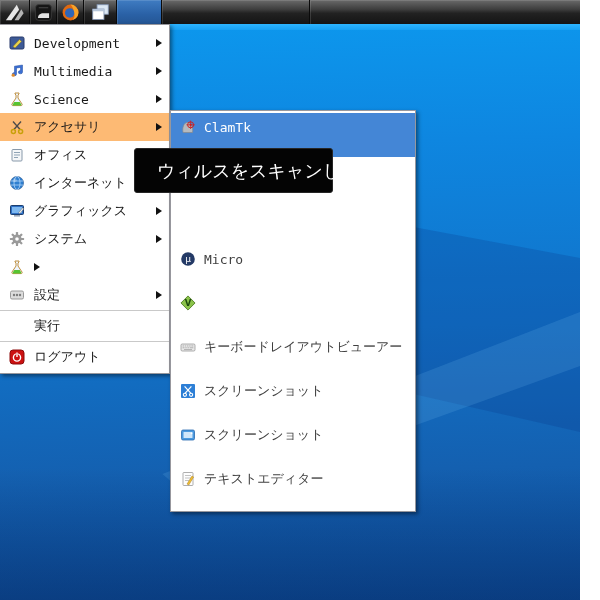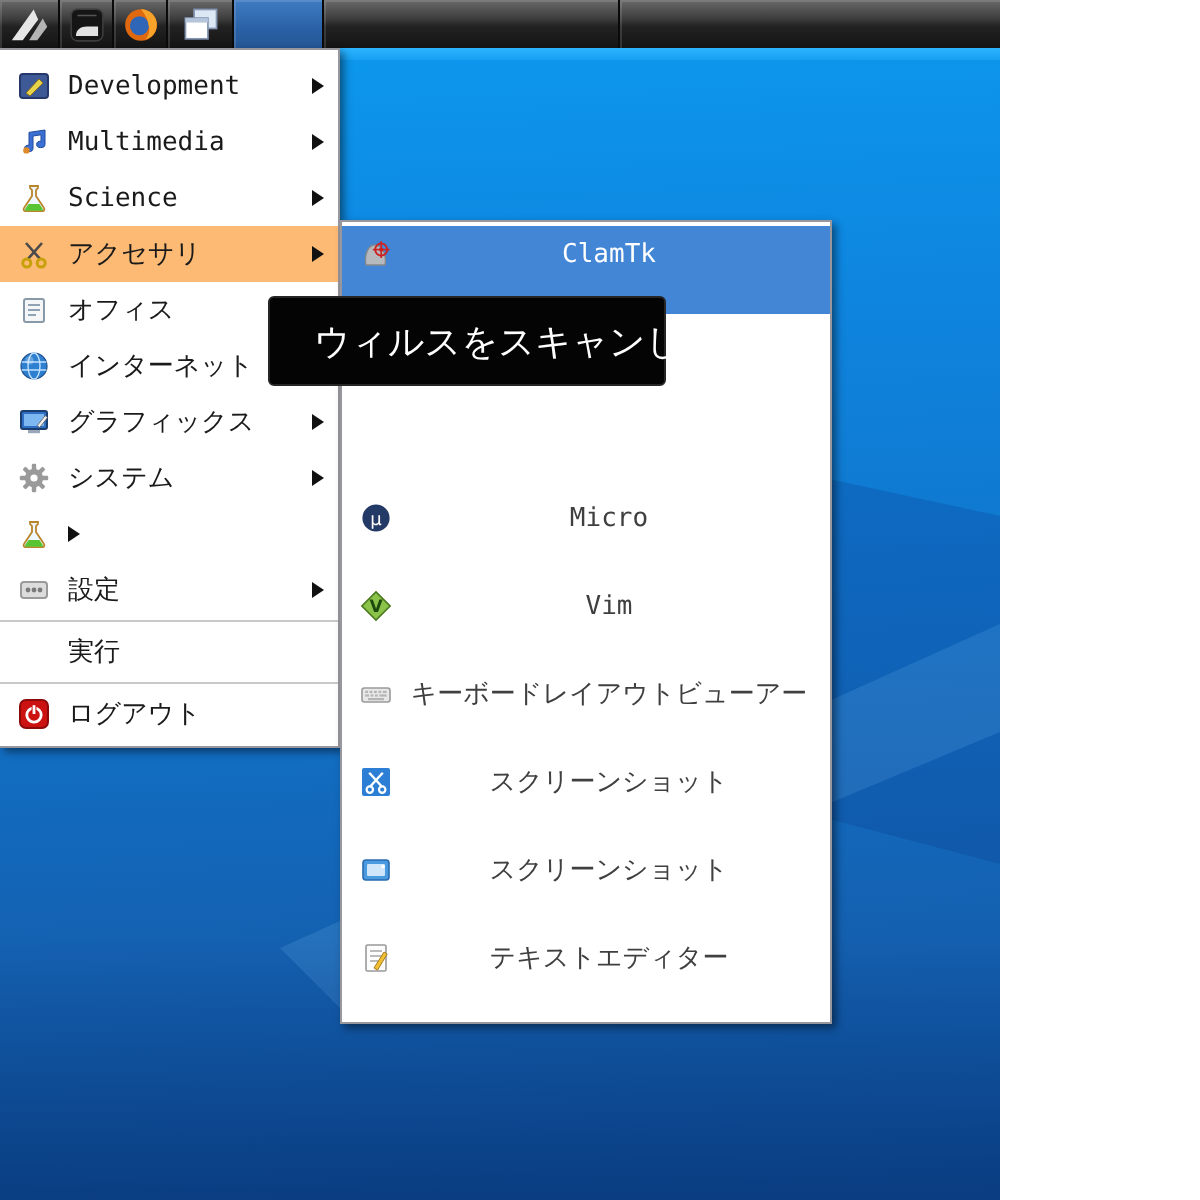--- a/index.html
+++ b/index.html
@@ -1,17 +1,17 @@
 <!DOCTYPE html>
 <html><head>
 <meta charset="utf-8">
 <style>
   html,body{margin:0;padding:0;}
   body{width:600px;height:600px;position:relative;font-family:"DejaVu Sans Mono","DejaVu Sans",sans-serif;}
-  .desktop{position:absolute;inset:0;width:500px;height:600px;overflow:hidden;
+  .desktop{position:absolute;inset:0;width:580px;height:600px;overflow:hidden;
     background:linear-gradient(178deg,#0c9bf0 0%,#0e86e0 25%,#1172c8 55%,#1460b0 78%,#0d4f9e 100%);}
   .wp{position:absolute;inset:0;pointer-events:none;}
   .wp-top{position:absolute;left:0;top:24px;width:600px;height:6px;
     background:linear-gradient(180deg,#2cb4ff,#17a0f2);}
   .wp-band{clip-path:polygon(0 25%,100% 43%,100% 72%,0 50%);background:rgba(10,50,130,.22);}
   .wp-wedge{clip-path:polygon(28% 79%,100% 52%,100% 61%,34% 84%);background:rgba(140,210,255,.14);}
   .wp-bottom{background:linear-gradient(180deg,rgba(0,0,0,0) 78%,rgba(4,30,80,.38) 100%);}
 
   
   .taskbar{position:absolute;top:0;left:0;width:600px;height:24px;display:flex;z-index:5;
@@ -30,21 +30,21 @@
   .mrow{height:28px;display:flex;align-items:center;padding:0 7px 0 8px;font-size:13px;color:#1a1a1a;cursor:default;}
   .mrow.hl{background:#fdba74;}
   .micon{width:17px;height:17px;margin-right:9px;flex:none;display:flex;align-items:center;justify-content:center;}
   .micon svg{display:block;}
   .mlabel{flex:1;white-space:nowrap;overflow:hidden;}
   .marrow{width:0;height:0;border-left:6px solid #111;border-top:4.5px solid transparent;border-bottom:4.5px solid transparent;flex:none;}
   .msep{height:1px;background:#c9c9c9;margin:1px 0;}
 
   .submenu{position:absolute;left:170px;top:110px;width:246px;background:#fff;z-index:6;
     border:1px solid #97979d;box-shadow:2px 2px 4px rgba(0,0,0,.45);padding:2px 0;box-sizing:border-box;}
-  .srow{height:28px;display:flex;align-items:center;padding:0 10px 16px 8px;font-size:13px;color:#3f3f3f;cursor:default;text-align:center;}
+  .srow{height:28px;display:flex;align-items:center;padding:0 10px 16px 8px;font-size:13px;color:#3f3f3f;cursor:default;}
   .srow.hl{background:#4486d6;color:#fff;}
   .srow .micon{margin-right:8px;}
 
   .tooltip{position:absolute;left:134px;top:148px;width:199px;height:45px;z-index:10;
     background:#040404;border:1px solid #262626;border-radius:3px;color:#fff;font-size:18px;
     display:flex;align-items:center;padding-left:22px;box-sizing:border-box;white-space:nowrap;}
 </style>
 </head>
 <body>
 
@@ -280,21 +280,20 @@
       <span class="mlabel">Micro</span>
     </div>
 
     <div class="srow">
       <span class="micon">
         <svg width="16" height="16" viewBox="0 0 16 16">
           <rect x="3" y="3" width="10" height="10" transform="rotate(45 8 8)" fill="#8bc34a" stroke="#4a7a1e" stroke-width="0.8"></rect>
           <text x="8" y="11" font-size="8.5" fill="#1d4a0c" text-anchor="middle" font-weight="bold" font-family="DejaVu Sans, sans-serif">V</text>
         </svg>
       </span>
-      <span class="mlabel">Vim</span>
     </div>
 
     <div class="srow">
       <span class="micon">
         <svg width="16" height="16" viewBox="0 0 16 16">
           <rect x="1" y="5" width="14" height="7" rx="1.2" fill="#e8e8e8" stroke="#9a9a9a" stroke-width="0.8"></rect>
           <g fill="#b5b5b5">
             <rect x="2.6" y="6.4" width="1.4" height="1.1"></rect>
               <rect x="4.8" y="6.4" width="1.4" height="1.1"></rect>
             <rect x="7" y="6.4" width="1.4" height="1.1"></rect>

